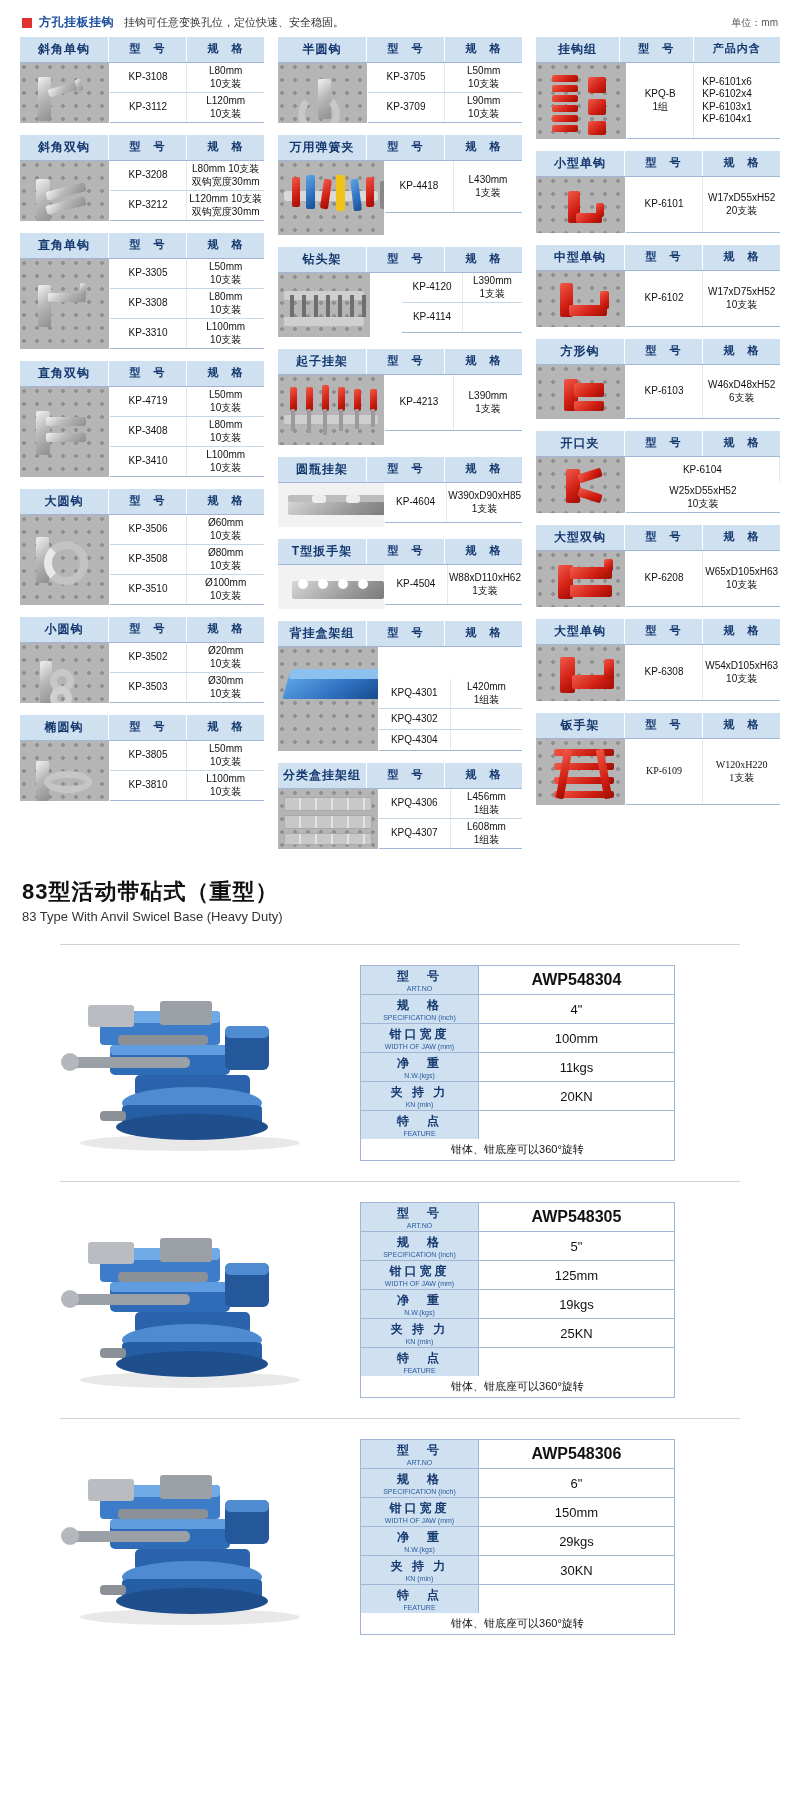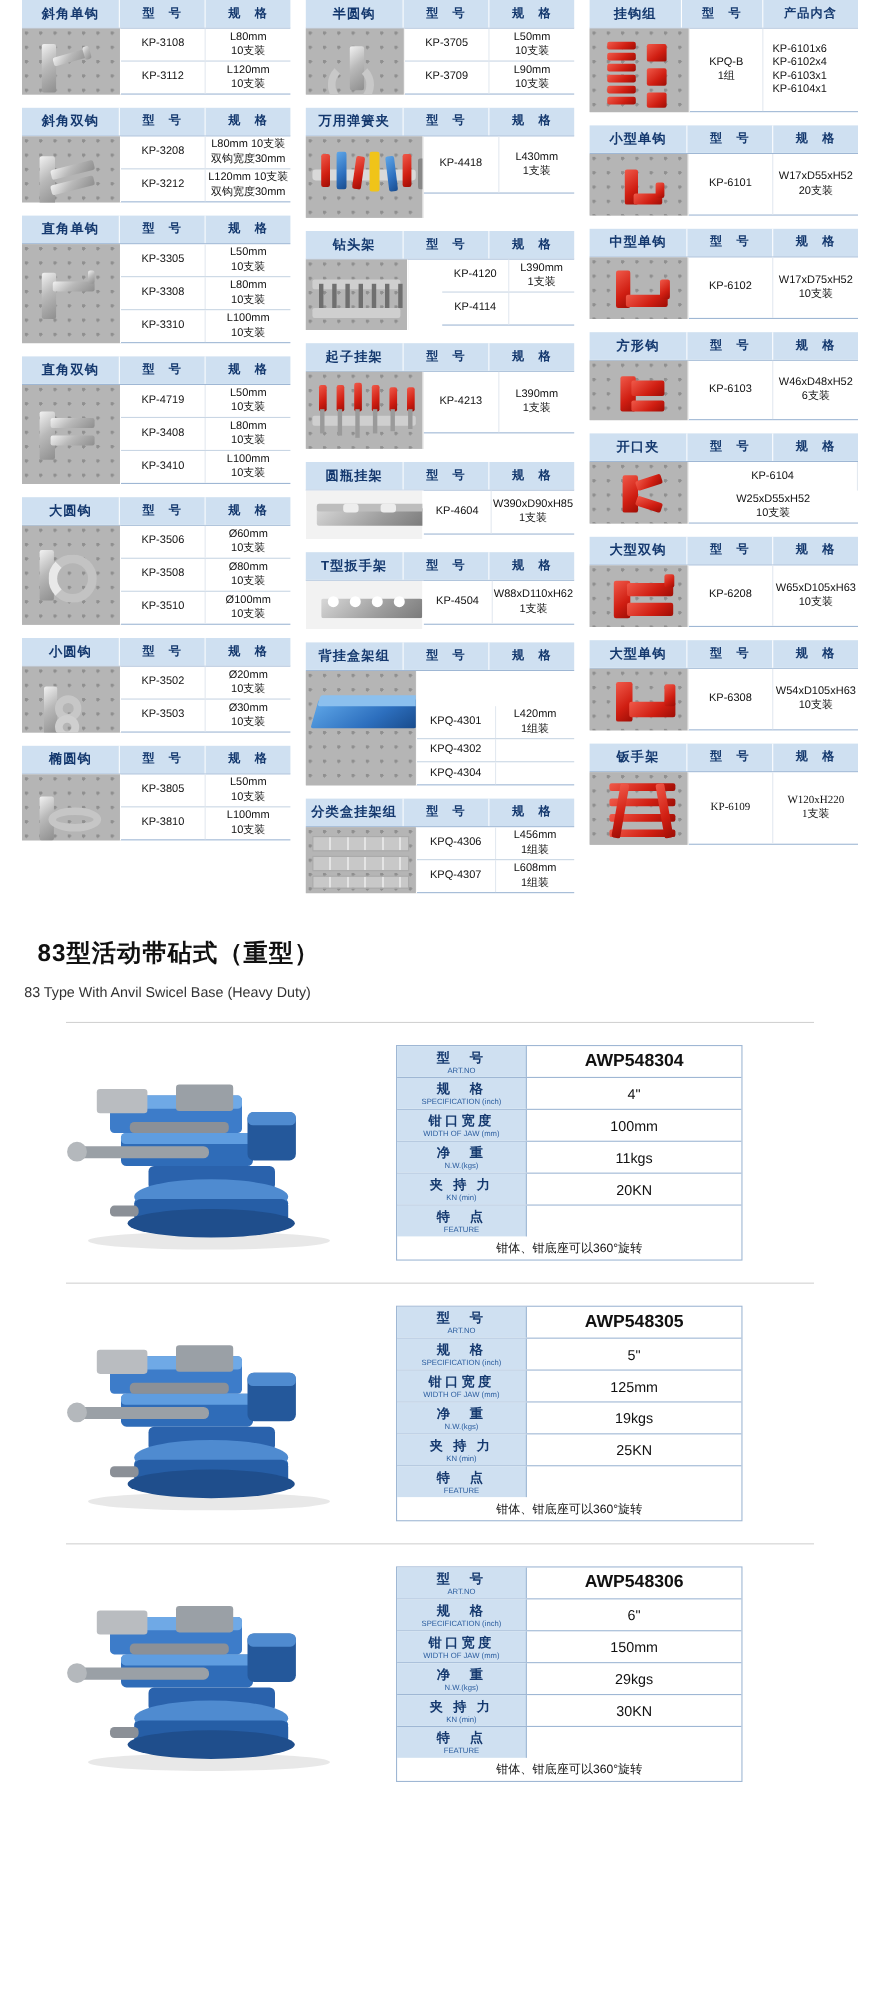--- a/index.html
+++ b/index.html
@@ -68,21 +68,21 @@
 
   
   .sh { position:absolute; }
   .metal { background:linear-gradient(140deg,#f2f2f2,#b9b9b9 45%,#8e8e8e); border-radius:2px; }
   .red { background:linear-gradient(140deg,#f05a4a,#d01e12 60%,#9d0d05); border-radius:2px; }
   .blue { background:linear-gradient(140deg,#5fa7e8,#2d6fbe 60%,#184b8c); border-radius:2px; }
   .grey { background:linear-gradient(140deg,#d8d8d8,#9c9c9c 60%,#7a7a7a); border-radius:2px; }
 
   
   .sec { padding:16px 22px 6px 22px; }
-  .sec h2 { margin:12px; font-size:22px; font-weight:bold; letter-spacing:1px; color:#111; }
+  .sec h2 { margin:0; font-size:22px; font-weight:bold; letter-spacing:1px; color:#111; }
   .sec .en { margin:2px 0 0 0; font-size:13px; color:#333; }
 
   .hr { height:1px; background:#d2d2d2; margin:14px 60px; }
 
   
   .vise { display:flex; align-items:center; padding:6px 40px 6px 40px; gap:20px; }
   .vise-img { width:300px; height:185px; position:relative; }
   .spec { width:315px; border:1px solid #9fb7d4; }
   .spec .r { display:flex; border-bottom:1px solid #9fb7d4; min-height:28px; }
   .spec .r:last-child { border-bottom:none;flex-direction:column; }
@@ -98,20 +98,26 @@
     font-size:13px; color:#111; padding:3px 4px; text-align:center;
   }
   .spec .v.big { font-size:16px; font-weight:bold; }
   .spec .v.small { font-size:11px; }
 </style>
 </head>
 <body>
 
 <div class="page">
 
+  <div class="hdr">
+    <span class="sq"></span>
+    <span class="t1">方孔挂板挂钩</span>
+    <span class="t2">挂钩可任意变换孔位，定位快速、安全稳固。</span>
+    <span class="unit">单位：mm</span>
+  </div>
 
   <div class="grid">
 
     <div class="col">
 
       <div class="blk">
         <div class="blk-hd">
           <div class="name">斜角单钩</div>
           <div class="c">型　号</div>
           <div class="c">规　格</div>

